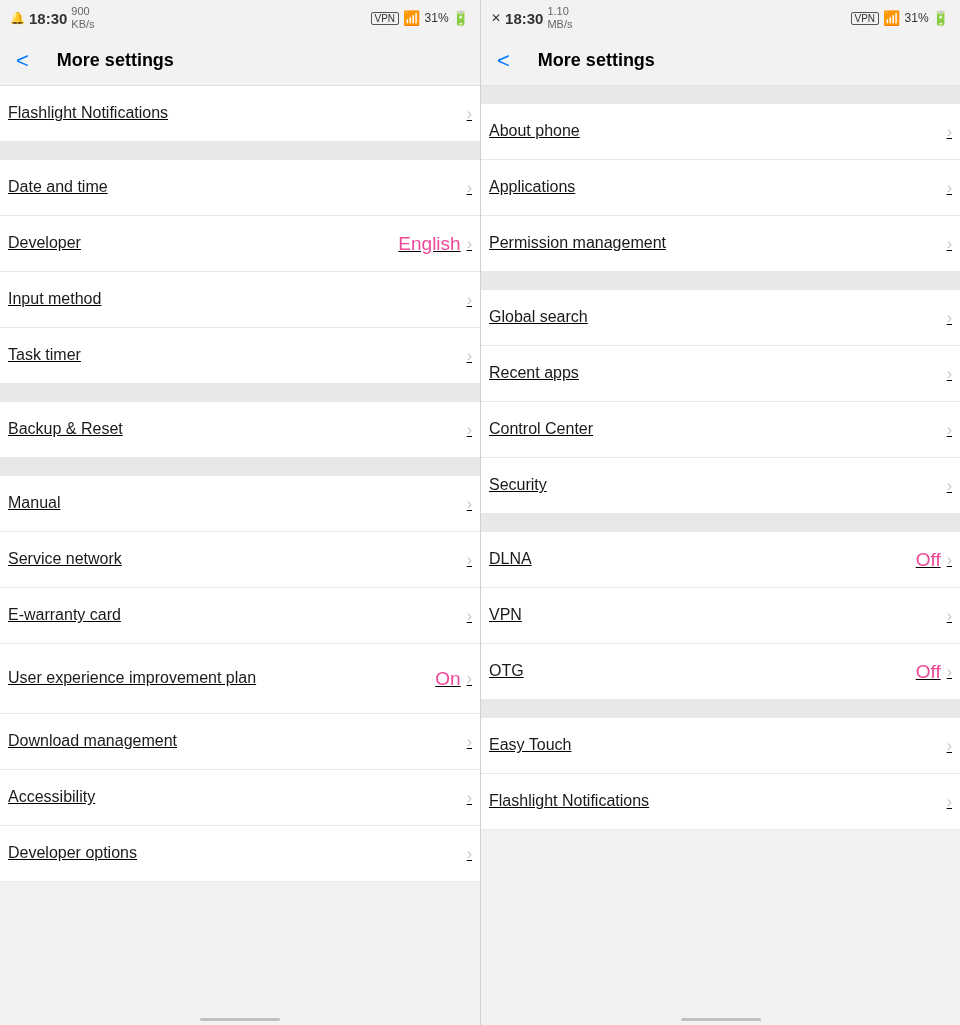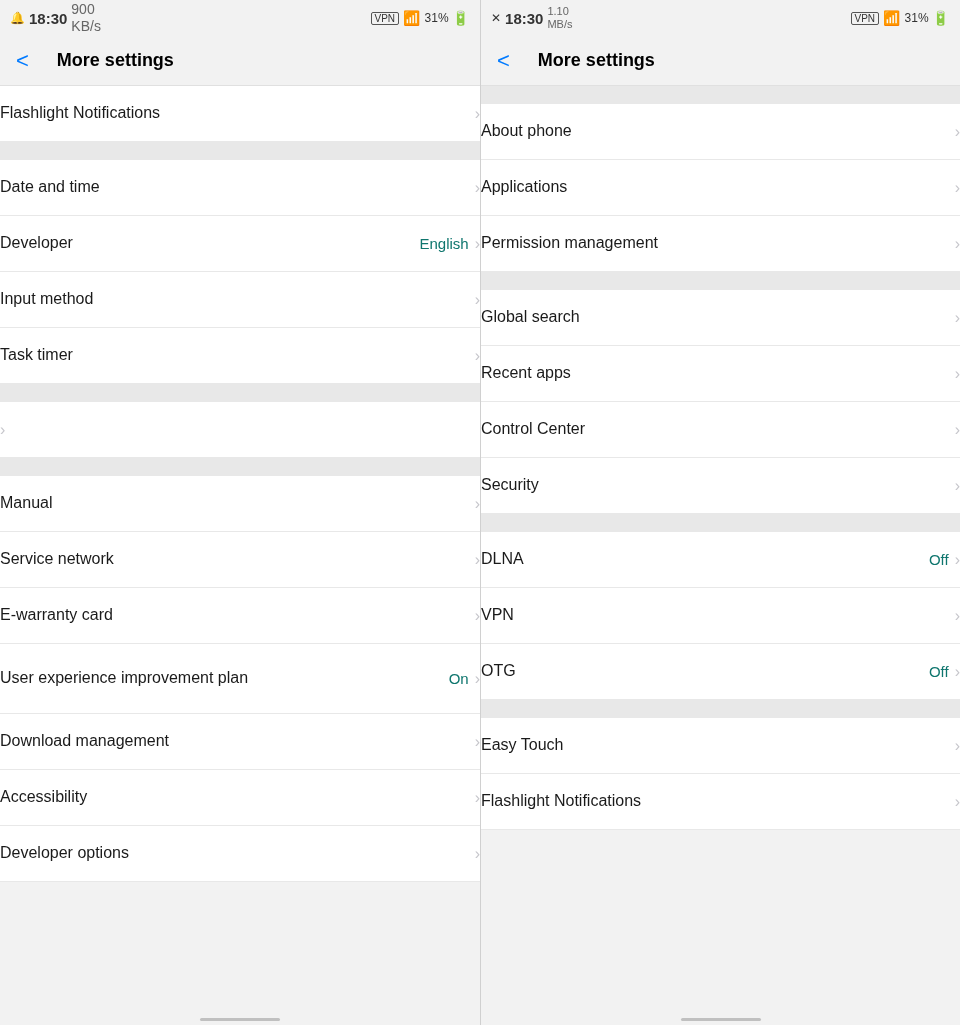--- a/index.html
+++ b/index.html
@@ -88,34 +88,35 @@
       height: 18px;
       background: #e8e8e8;
     }
     
     .list-item {
       background: #fff;
       border-bottom: 1px solid #e8e8e8;
       min-height: 56px;
       display: flex;
       align-items: center;
-      padding: 0 0;
+      padding: 0 8px;
       cursor: pointer;
       position: relative;
+      text-decoration: underline;
     }
     .item-label {
       flex: 1;
       font-size: 16px;
       color: #1a1a1a;
       line-height: 1.3;
       padding: 12px 0;
     }
     .item-value {
-      font-size: 15px;
-      color: #0f766e;
+      font-size: 19px;
+      color: #ec4899;
       margin-right: 6px;
     }
     .chevron {
       color: #c7c7cc;
       font-size: 16px;
       flex-shrink: 0;
     }
     
     .scroll-indicator {
       height: 4px;
@@ -135,21 +136,21 @@
   </style>
 </head>
 <body>
 
 <div class="panel">
 
   <div class="status-bar">
     <div class="status-left">
       <span style="font-size:12px;">🔔</span>
       <span class="status-time">18:30</span>
-      <span class="status-speed" style="white-space:pre-line; font-size:14px; color:#666;">900
+      <span class="status-speed" style="white-space:pre-line; font-size:11px; color:#666;">900
 KB/s</span>
     </div>
     <div class="status-right">
       <span style="font-size:10px; border:1px solid #555; padding:0 3px; border-radius:2px;">VPN</span>
       <span style="font-size:14px;">📶</span>
       <span style="font-size:12px;">31%</span>
       <span style="font-size:14px;">🔋</span>
     </div>
   </div>
 
@@ -184,20 +185,21 @@
     </div>
 
     <div class="list-item">
       <span class="item-label">Task timer</span>
       <span class="chevron">›</span>
     </div>
 
     <div class="section-sep"></div>
 
     <div class="list-item">
+      <span class="item-label">Backup &amp; Reset</span>
       <span class="chevron">›</span>
     </div>
 
     <div class="section-sep"></div>
 
     <div class="list-item">
       <span class="item-label">Manual</span>
       <span class="chevron">›</span>
     </div>
 

